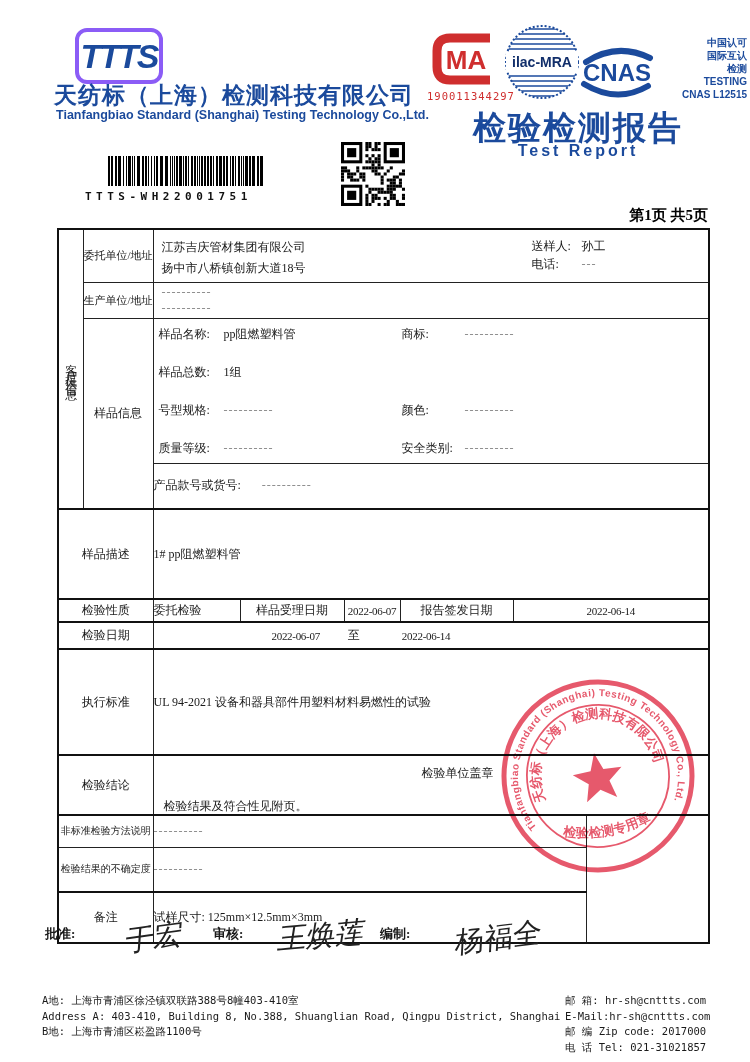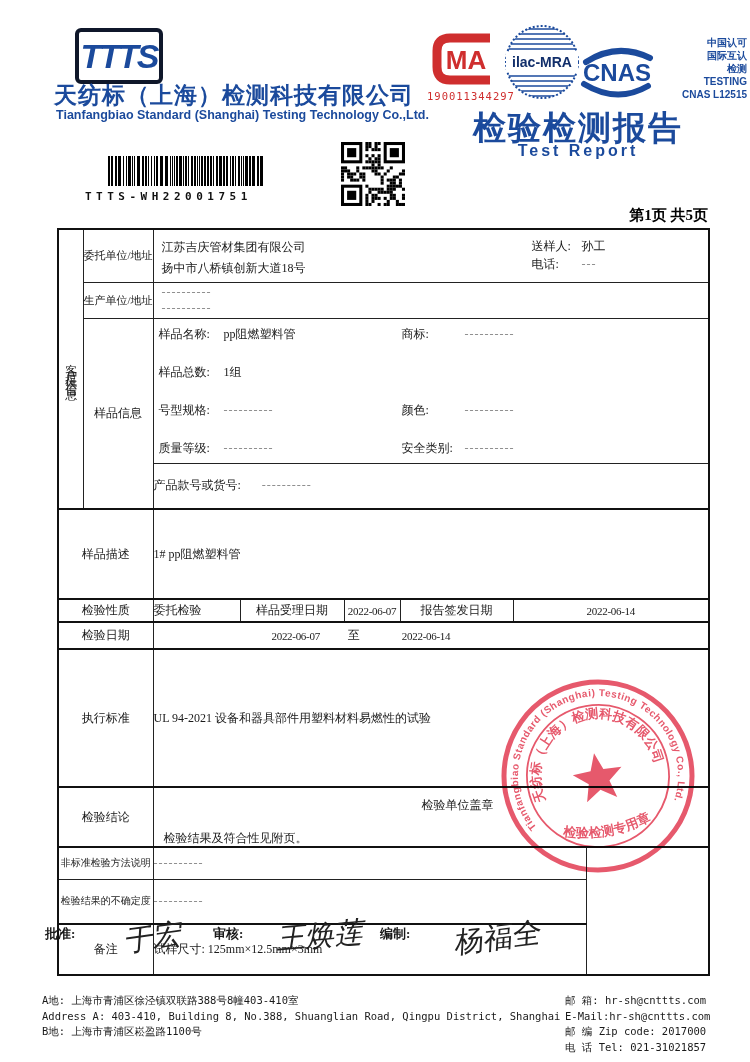--- a/index.html
+++ b/index.html
@@ -1,21 +1,21 @@
 <!DOCTYPE html>
 <html><head>
 <meta charset="utf-8">
 <style>
   html,body{margin:0;padding:0;background:#fff;}
   .page{position:relative;width:750px;height:1062px;background:#ffffff;overflow:hidden;
         font-family:"Liberation Serif","DejaVu Serif",serif;color:#1a1a1a;}
   .abs{position:absolute;}
 
   
-  .ttts-box{left:75px;top:28px;width:80px;height:48px;border:4px solid #0f172a;border-radius:6px;
+  .ttts-box{left:75px;top:28px;width:80px;height:48px;border:4px solid #8b5cf6;border-radius:12px;
             display:flex;align-items:center;justify-content:center;}
   .ttts-box span{font-family:"Liberation Sans",sans-serif;font-style:italic;font-weight:bold;
                  font-size:34px;color:#1b4a9c;letter-spacing:-2px;}
   .company-cn{left:54px;top:80px;width:400px;font-family:"Liberation Sans",sans-serif;
               font-weight:bold;font-size:23px;color:#1b4a9c;letter-spacing:1px;white-space:nowrap;}
   .company-en{left:56px;top:108px;width:400px;font-family:"Liberation Sans",sans-serif;
               font-weight:bold;font-size:12.5px;color:#1b4a9c;white-space:nowrap;}
   .barcode-wrap{left:108px;top:156px;}
   .barcode-text{left:85px;top:190px;font-family:"DejaVu Sans Mono","Liberation Mono",monospace;
                 font-size:11px;font-weight:bold;letter-spacing:4.5px;color:#111;white-space:nowrap;}
@@ -415,21 +415,21 @@
     <tr style="height:27px" class="sect">
       <td colspan="2" class="lbl">检验日期</td>
       <td colspan="6">
         <div class="testdate-flex">
           <span class="date">2022-06-07</span>
           <span class="g1">至</span>
           <span class="g2 date">2022-06-14</span>
         </div>
       </td>
     </tr>
-    <tr style="height:138px" class="sect">
+    <tr style="height:106px" class="sect">
       <td colspan="2" class="lbl">执行标准</td>
       <td colspan="6" class="cellpad">UL 94-2021  设备和器具部件用塑料材料易燃性的试验</td>
     </tr>
     <tr style="height:60px" class="sect">
       <td colspan="2" class="lbl">检验结论</td>
       <td colspan="6">
         <div class="rel">
           <div class="concl-val">检验结果及符合性见附页。</div>
           <div class="seal-label">检验单位盖章</div>
         </div>

